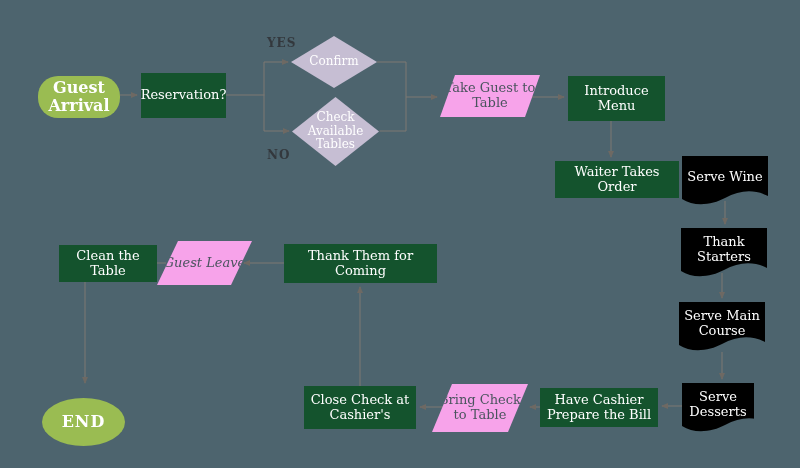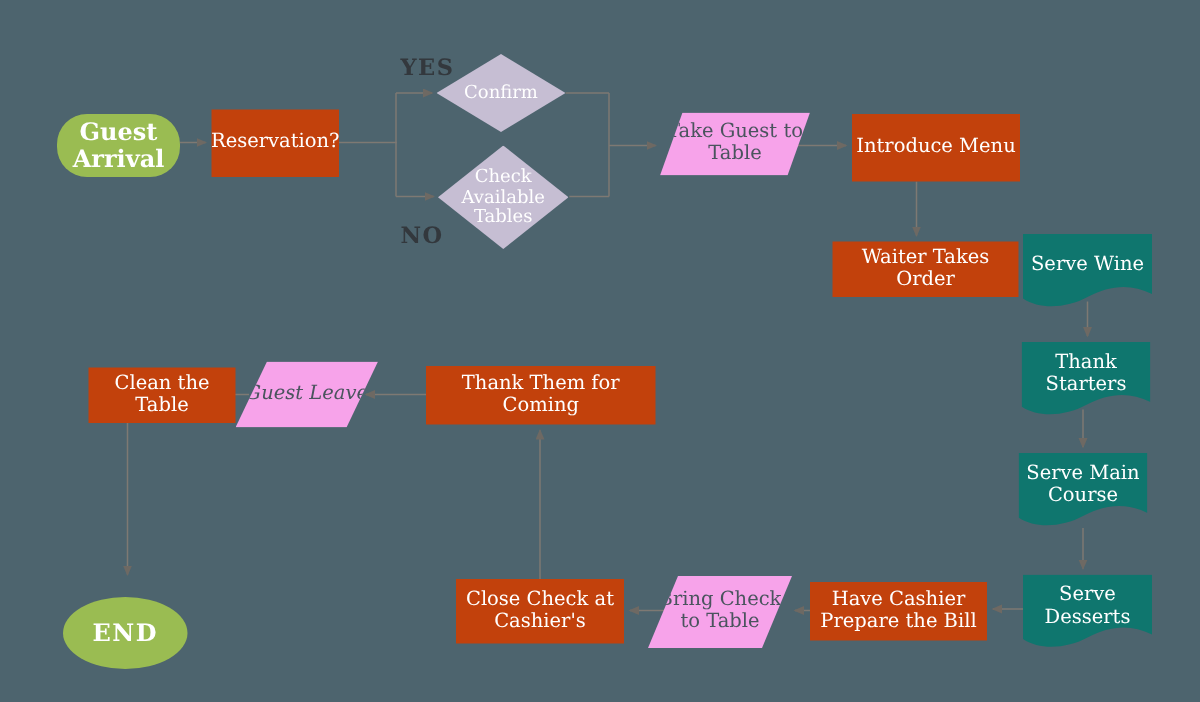--- a/index.html
+++ b/index.html
@@ -11,42 +11,42 @@
   }
   #canvas{position:relative;width:800px;height:468px;background:#4D646E;}
   #wires{position:absolute;left:0;top:0;width:800px;height:468px;}
   .node{
     position:absolute;
     display:flex;align-items:center;justify-content:center;
     text-align:center;
     font-size:13px;line-height:1.12;
     color:#fff;
   }
-  .process{background:#c2410c;}
+  .process{background:#14532d;}
   .terminator{background:#9ABC52;font-weight:bold;font-size:16px;}
   .pill{border-radius:20px;}
   .ellipse{border-radius:50%;letter-spacing:1px;}
   .decision{
     background:#C6BED3;
     clip-path:polygon(50% 0,100% 50%,50% 100%,0 50%);
     font-size:12px;
   }
   .data{
     background:#F7A3EA;color:#4A545E;
   }
   .sk15{clip-path:polygon(15px 0,100% 0,calc(100% - 15px) 100%,0 100%);}
   .sk20{clip-path:polygon(20px 0,100% 0,calc(100% - 20px) 100%,0 100%);}
   .sk21{clip-path:polygon(21px 0,100% 0,calc(100% - 21px) 100%,0 100%);}
   .document{
-    background:#0f766e;
+    background:#000000;
     clip-path:path("M0 0 H86 V40 C72 33 58 34 43 42 C30 49 12 51 0 43 Z");
     padding-bottom:8px;box-sizing:border-box;
   }
   .branch-label{
-    position:absolute;color:#33383D;font-weight:bold;font-size:15px;
+    position:absolute;color:#33383D;font-weight:bold;font-size:12px;
     letter-spacing:1px;
   }
 </style>
 </head>
 <body>
 
 <div id="canvas">
 
   <svg id="wires" viewBox="0 0 800 468" xmlns="http://www.w3.org/2000/svg">
     <defs>
@@ -87,31 +87,31 @@
   <div class="branch-label" style="left:267px;top:36px;">YES</div>
 
   <div class="node decision" style="left:291px;top:36px;width:86px;height:52px;">Confirm</div>
 
   <div class="node decision" style="left:292px;top:97px;width:87px;height:69px;">Check Available Tables</div>
 
   <div class="branch-label" style="left:267px;top:148px;">NO</div>
 
   <div class="node data sk15" style="left:440px;top:75px;width:100px;height:42px;">Take Guest to Table</div>
 
-  <div class="node process" style="left:568px;top:76px;width:112px;height:45px;">Introduce Menu</div>
+  <div class="node process" style="left:568px;top:76px;width:97px;height:45px;">Introduce Menu</div>
 
   <div class="node process" style="left:555px;top:161px;width:124px;height:37px;">Waiter Takes Order</div>
 
   <div class="node document" style="left:682px;top:156px;width:86px;height:51px;">Serve Wine</div>
 
   <div class="node document" style="left:681px;top:228px;width:86px;height:51px;">Thank Starters</div>
 
   <div class="node document" style="left:679px;top:302px;width:86px;height:51px;">Serve Main Course</div>
 
-  <div class="node document" style="left:682px;top:383px;width:86px;height:51px;">Serve Desserts</div>
+  <div class="node document" style="left:682px;top:383px;width:72px;height:51px;">Serve Desserts</div>
 
   <div class="node process" style="left:540px;top:388px;width:118px;height:39px;">Have Cashier Prepare the Bill</div>
 
   <div class="node data sk20" style="left:432px;top:384px;width:96px;height:48px;">Bring Check to Table</div>
 
   <div class="node process" style="left:304px;top:386px;width:112px;height:43px;">Close Check at Cashier's</div>
 
   <div class="node process" style="left:284px;top:244px;width:153px;height:39px;">Thank Them for Coming</div>
 
   <div class="node data sk21" style="left:157px;top:241px;width:95px;height:44px;font-style:italic;">Guest Leave</div>

